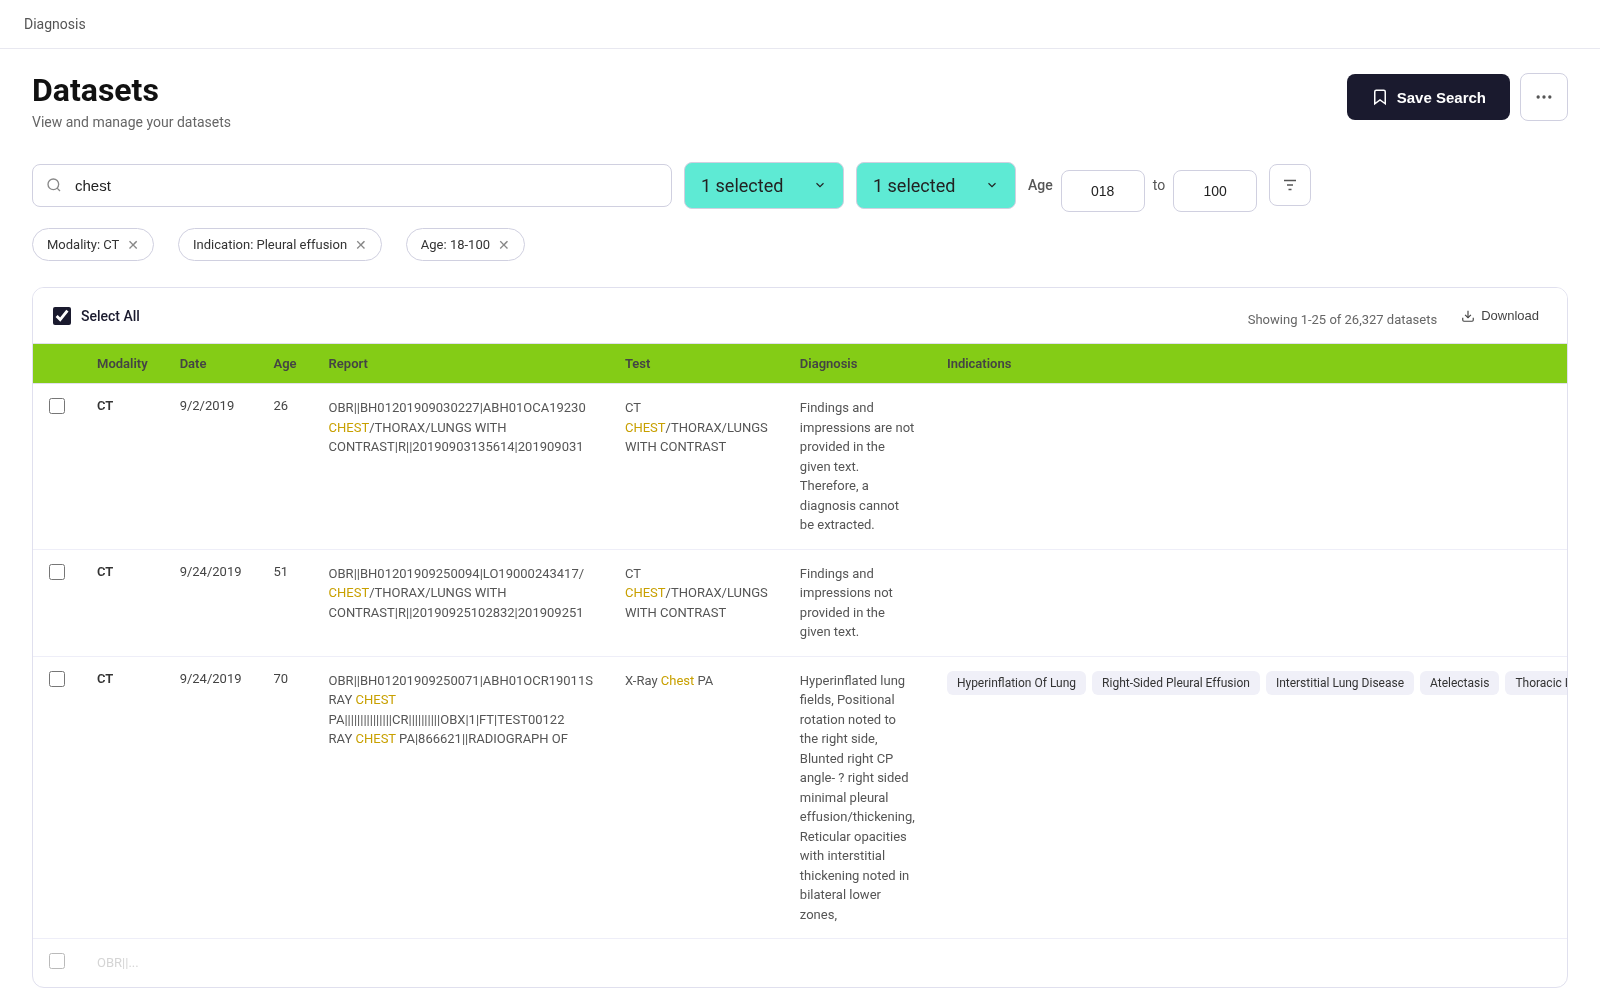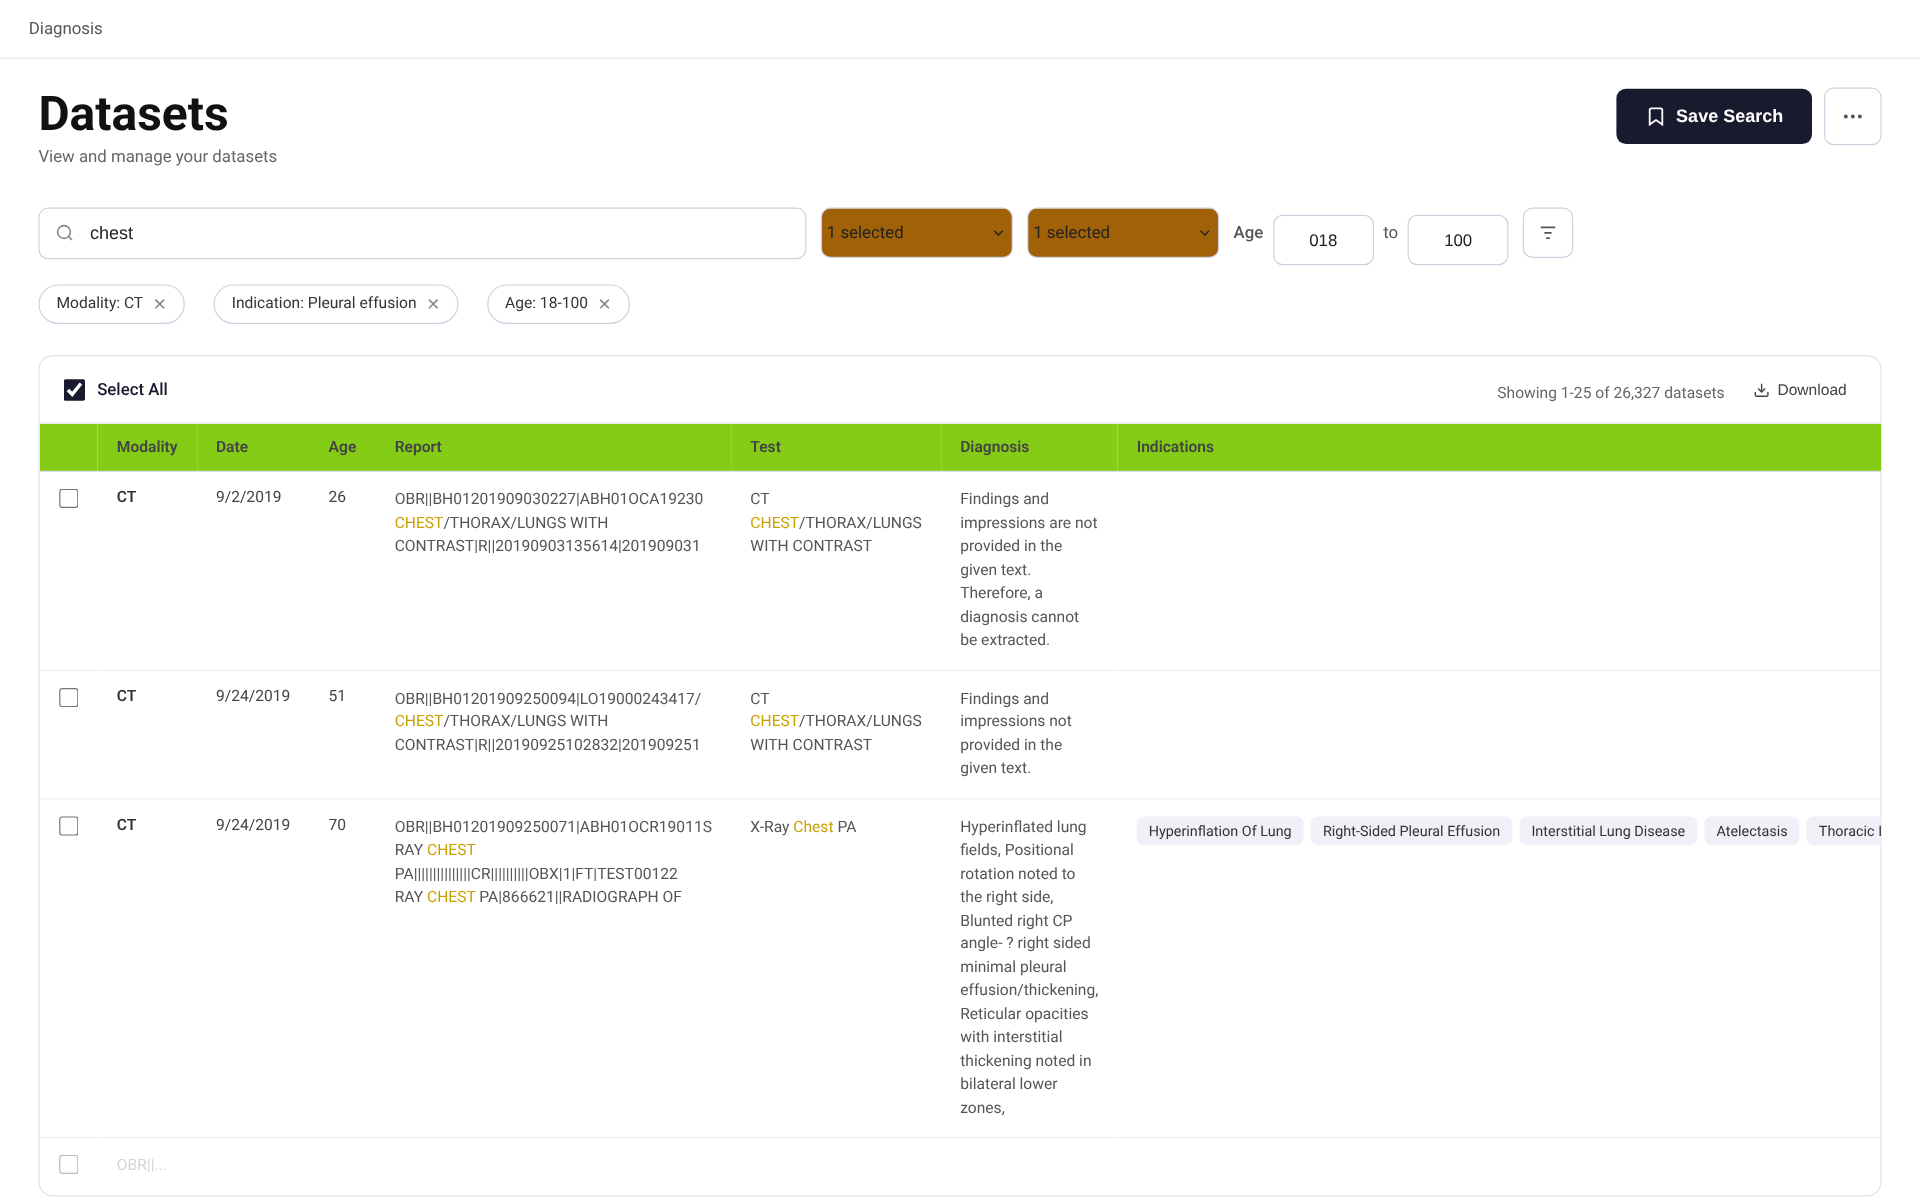--- a/index.html
+++ b/index.html
@@ -21,21 +21,21 @@
     }
 
     .page-header {
       display: flex;
       align-items: flex-start;
       justify-content: space-between;
       margin-bottom: 28px;
     }
 
     .page-title {
-      font-size: 40px;
+      font-size: 32px;
       font-weight: 700;
       color: #111;
       line-height: 1.1;
     }
 
     .page-subtitle {
       font-size: 14px;
       color: #666;
       margin-top: 6px;
     }
@@ -90,26 +90,26 @@
       color: #222;
       outline: none;
       background: #fff;
     }
 
     .dropdown-select {
       display: flex;
       align-items: center;
       justify-content: space-between;
       gap: 8px;
-      padding: 12px 4px;
+      padding: 12px 16px;
       border: 1.5px solid #d0d0e0;
       border-radius: 8px;
-      font-size: 14px;
+      font-size: 18px;
       color: #222;
-      background: #a16207;
+      background: #5eead4;
       cursor: pointer;
       min-width: 160px;
       white-space: nowrap;
     }
 
     .dropdown-select .chevron {
       display: flex;
       flex-direction: column;
       gap: 2px;
       margin-left: 4px;

